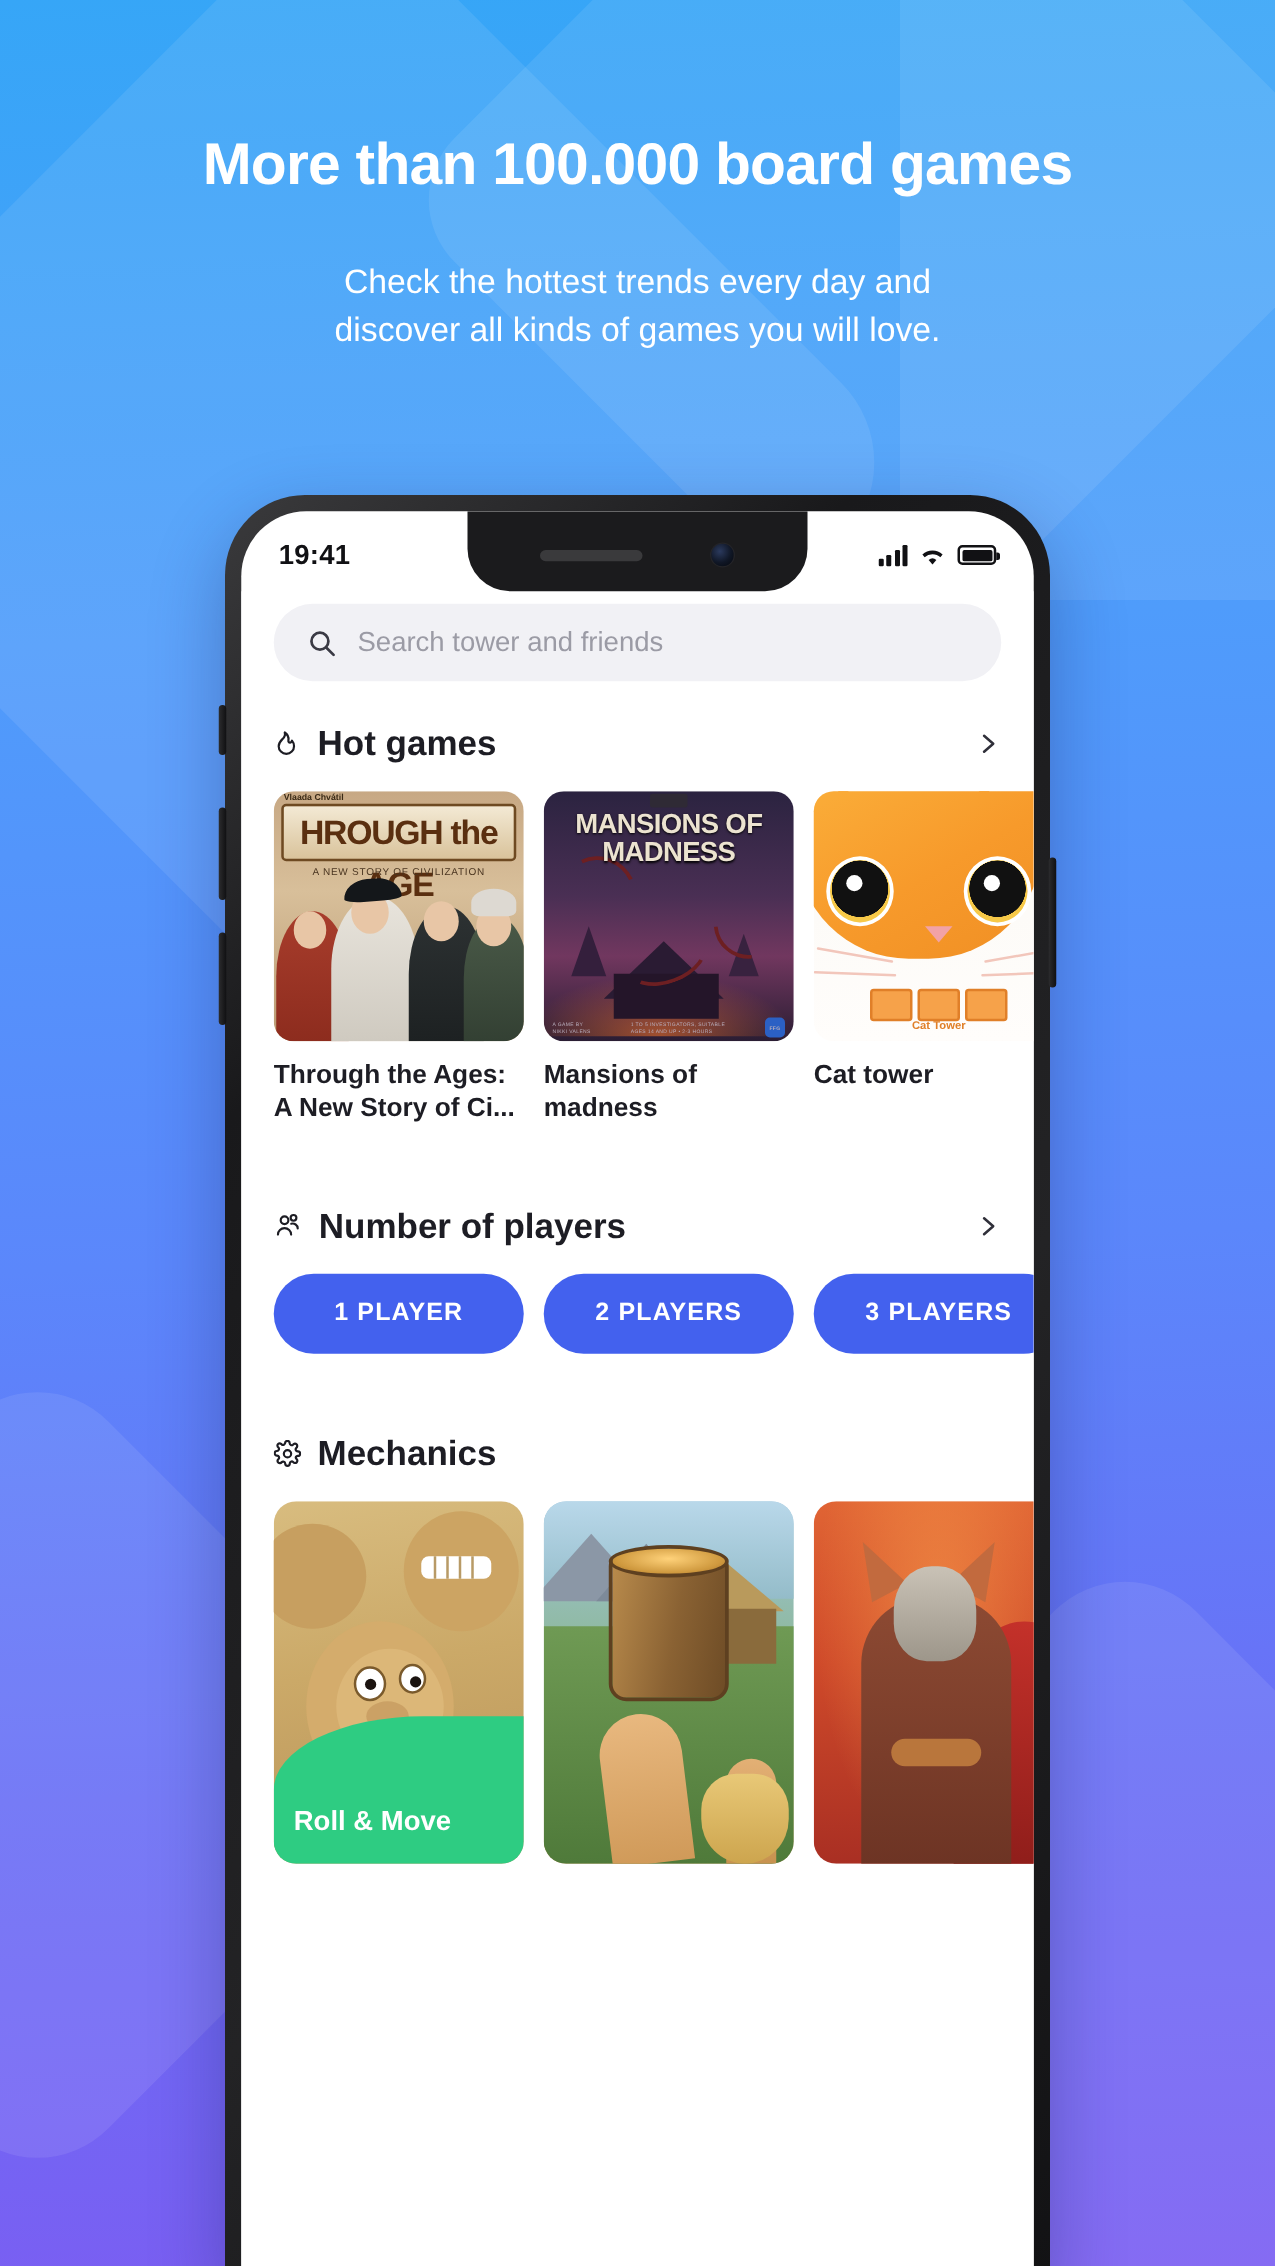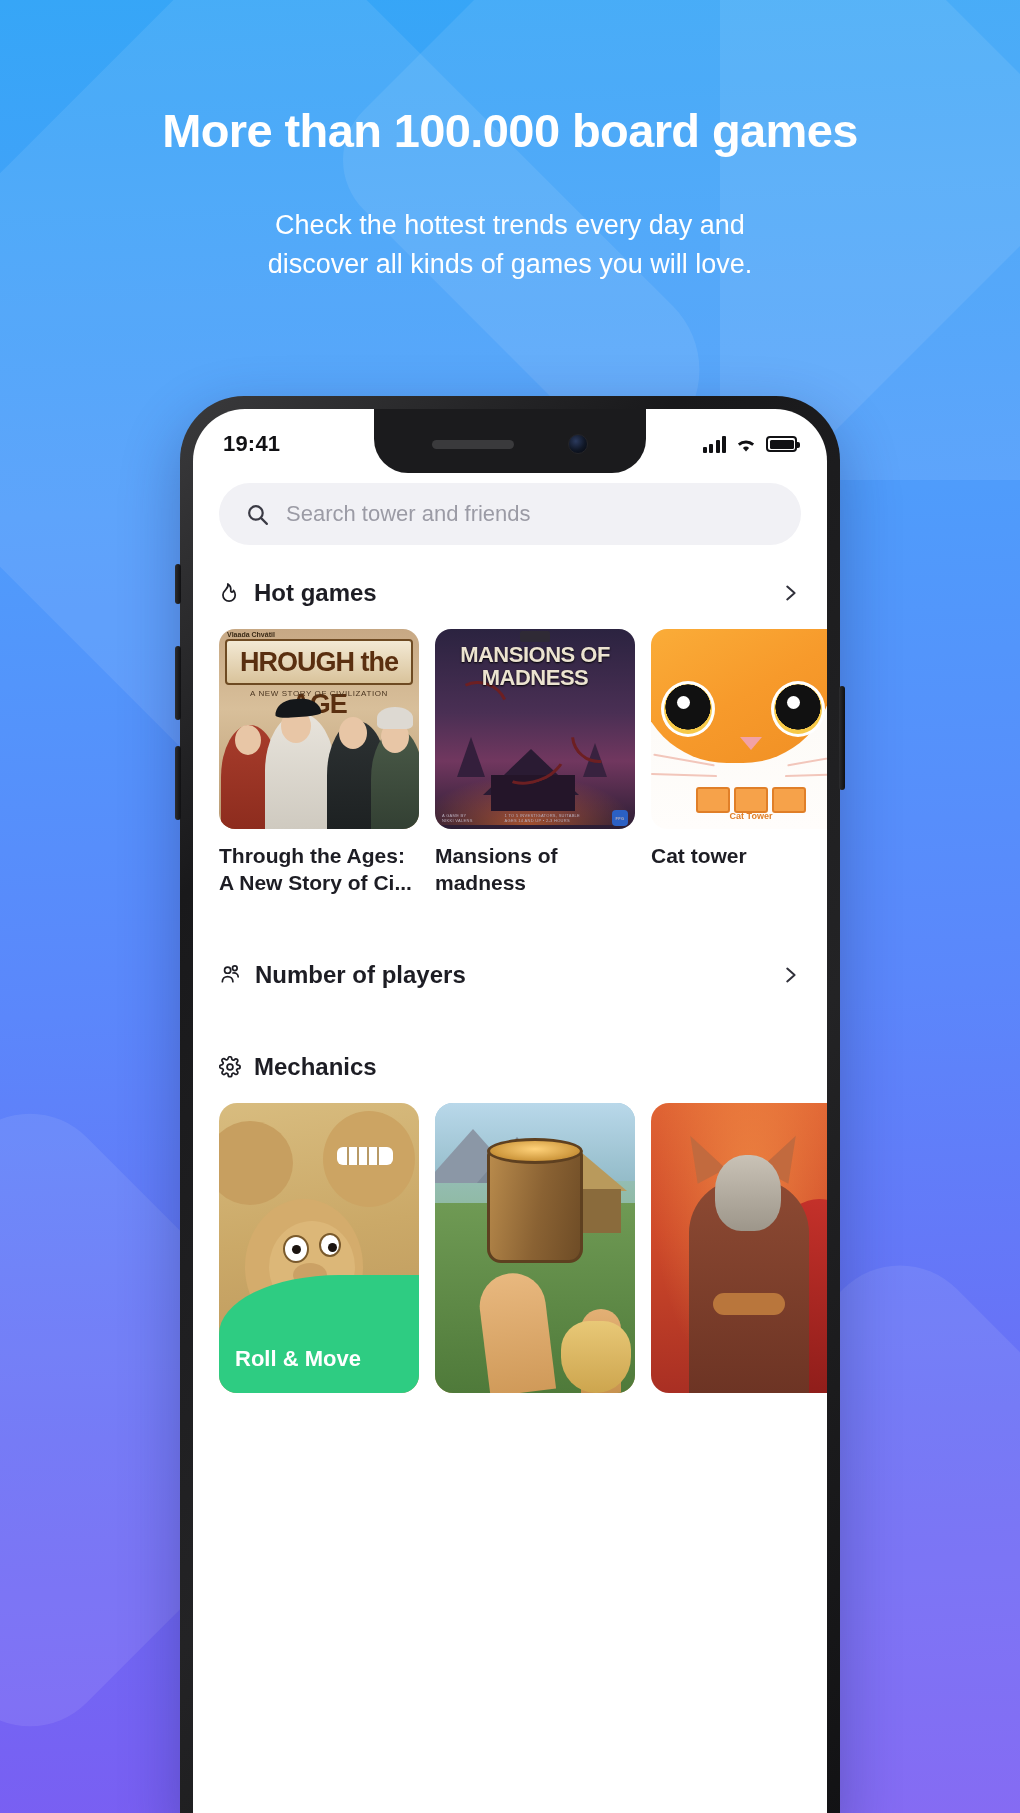--- a/index.html
+++ b/index.html
@@ -213,21 +213,21 @@
     align-items: center;
     justify-content: space-between;
     margin: 34px 26px 0 26px;
   }
   .section-left {
     display: flex;
     align-items: center;
     gap: 13px;
   }
   .section-title {
-    font-size: 24px;
+    font-size: 28px;
     font-weight: bold;
     color: #1d1d24;
   }
   .chev {
     color: #30303a;
     display: flex;
     align-items: center;
   }
 
   
@@ -707,20 +707,25 @@
             </svg>
             <div class="section-title">Number of players</div>
           </div>
           <div class="chev">
             <svg width="22" height="22" viewBox="0 0 24 24" fill="none" stroke="#30303a" stroke-width="2.2" stroke-linecap="round" stroke-linejoin="round">
                 <polyline points="9 5 17 12 9 19"></polyline>
               </svg>
           </div>
         </div>
 
+        <div class="rail">
+          <div class="pill">1 PLAYER</div>
+          <div class="pill">2 PLAYERS</div>
+          <div class="pill">3 PLAYERS</div>
+        </div>
 
         <div class="sec-gap"></div>
 
         <div class="section-head">
           <div class="section-left">
             <svg width="22" height="22" viewBox="0 0 24 24" fill="none" stroke="#1d1d24" stroke-width="1.9" stroke-linecap="round" stroke-linejoin="round">
               <circle cx="12" cy="12" r="3.2"></circle>
               <path d="M19.4 14.5a1.7 1.7 0 0 0 .3 1.9l.1.1a2 2 0 1 1-2.8 2.8l-.1-.1a1.7 1.7 0 0 0-1.9-.3 1.7 1.7 0 0 0-1 1.5v.2a2 2 0 1 1-4 0v-.1a1.7 1.7 0 0 0-1.1-1.5 1.7 1.7 0 0 0-1.9.3l-.1.1a2 2 0 1 1-2.8-2.8l.1-.1a1.7 1.7 0 0 0 .3-1.9 1.7 1.7 0 0 0-1.5-1H2.8a2 2 0 1 1 0-4h.1a1.7 1.7 0 0 0 1.5-1.1 1.7 1.7 0 0 0-.3-1.9l-.1-.1a2 2 0 1 1 2.8-2.8l.1.1a1.7 1.7 0 0 0 1.9.3h.1a1.7 1.7 0 0 0 1-1.5V2.8a2 2 0 1 1 4 0v.1a1.7 1.7 0 0 0 1 1.5 1.7 1.7 0 0 0 1.9-.3l.1-.1a2 2 0 1 1 2.8 2.8l-.1.1a1.7 1.7 0 0 0-.3 1.9v.1a1.7 1.7 0 0 0 1.5 1h.2a2 2 0 1 1 0 4h-.1a1.7 1.7 0 0 0-1.5 1z"></path>
             </svg>
             <div class="section-title">Mechanics</div>

